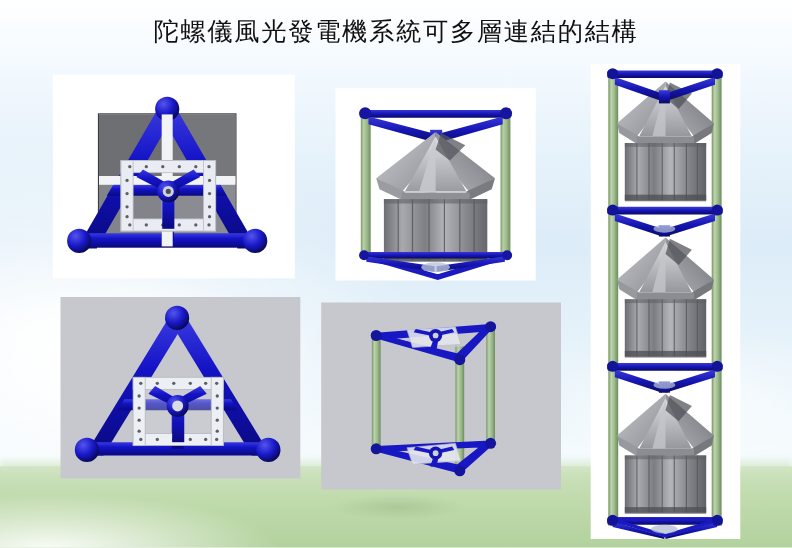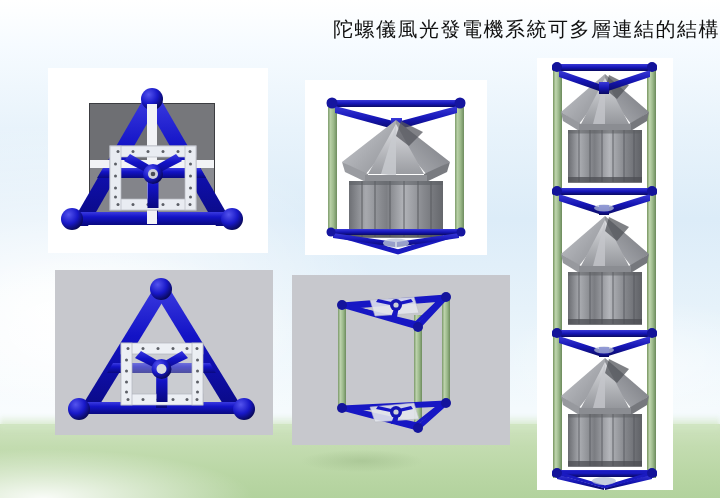--- a/index.html
+++ b/index.html
@@ -41,22 +41,22 @@
     position:absolute;left:-30px;top:250px;width:330px;height:150px;
     background:radial-gradient(ellipse at 40% 55%, rgba(255,255,255,0.95) 0%, rgba(255,255,255,0) 70%);
   }
   #cloud2{
     position:absolute;right:-40px;top:300px;width:260px;height:130px;
     background:radial-gradient(ellipse at 55% 50%, rgba(255,255,255,0.55) 0%, rgba(255,255,255,0) 72%);
   }
 
   
   #title{
-    position:absolute;left:0;right:0;top:14px;text-align:right;
-    font-size:20px;line-height:30px;color:#111111;
+    position:absolute;left:0;right:0;top:14px;text-align:center;
+    font-size:23px;line-height:30px;color:#111111;
     letter-spacing:1.5px;
     font-family:"DejaVu Serif","Liberation Serif",serif;
     white-space:nowrap;
   }
 
   
   .fig{position:absolute;overflow:hidden;}
 
   
   #fig-top-left{left:48px;top:68px;width:220px;height:185px;background:#ffffff;}

